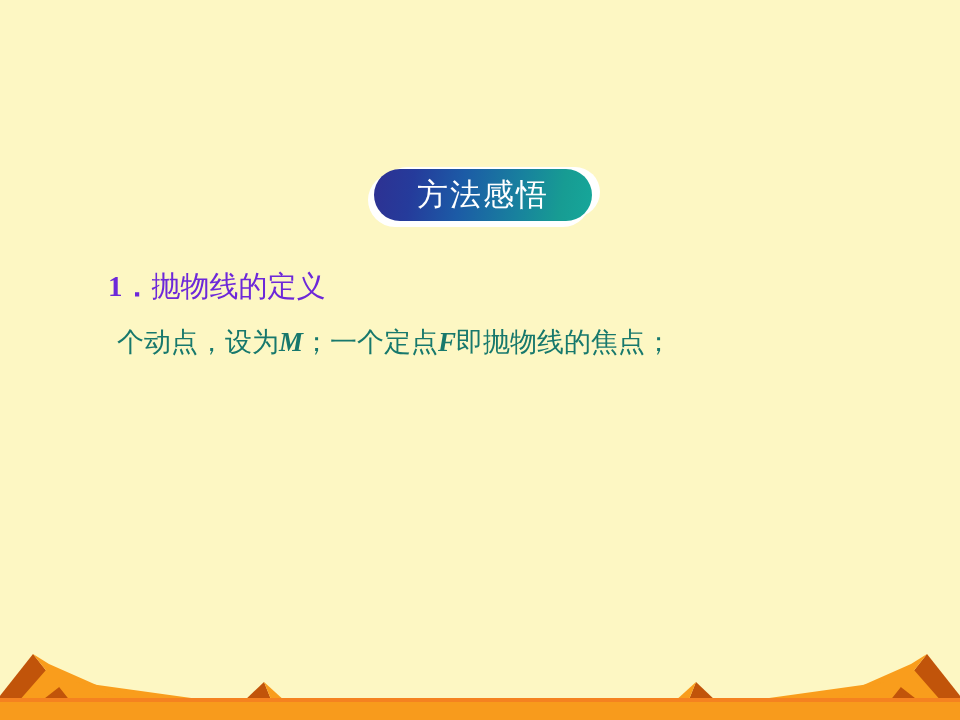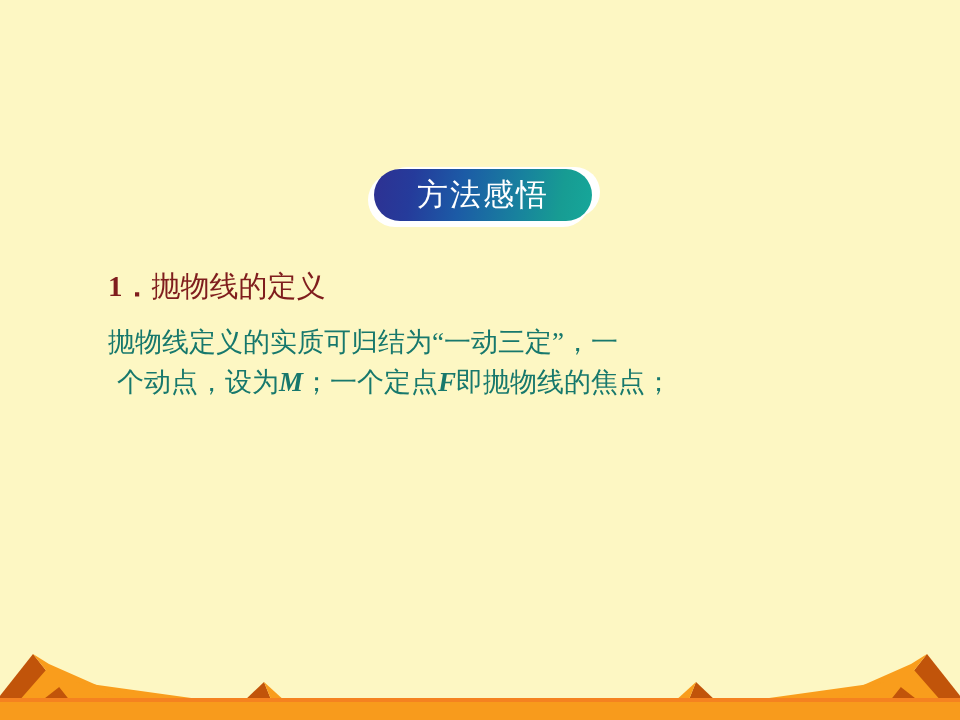--- a/index.html
+++ b/index.html
@@ -150,25 +150,24 @@
 
   <div class="banner-wrap">
     <div class="banner-shadow"></div>
     <div class="banner-shadow2"></div>
     <div class="banner">
       <span class="banner-label" style="color: rgb(255, 255, 255);">方法感悟</span>
     </div>
   </div>
 
   <div class="content">
-    <div class="heading" style="color: #7f1d1d;">
+    <div class="heading" style="color: #6d28d9;">
       <span class="num">1．</span><span class="htxt">抛物线的定义</span>
     </div>
     <div class="para" id="body-paragraph" style="color: rgb(23, 120, 108);">
-        <span class="pline"><span>抛物线定义的实质可归结为“一动三定”，一</span></span>
         <span class="pline indent"><span>个动点，设为</span><em class="var">M</em><span>；一个定点</span><em class="var">F</em><span>即抛物线的焦点；</span></span>
       </div>
   </div>
 
   <svg class="mountains" viewBox="0 0 960 60" preserveAspectRatio="none">
 
     <polygon points="-5,60 33,12 71,60" fill="#C1540A"></polygon>
     <polygon points="18,60 46,28 75,60" fill="#F99D1C"></polygon>
     <polygon points="40,60 72,35 104,60" fill="#C1540A"></polygon>
     <polygon points="33,12 71,60 135,60 49,22" fill="#F99D1C"></polygon>

